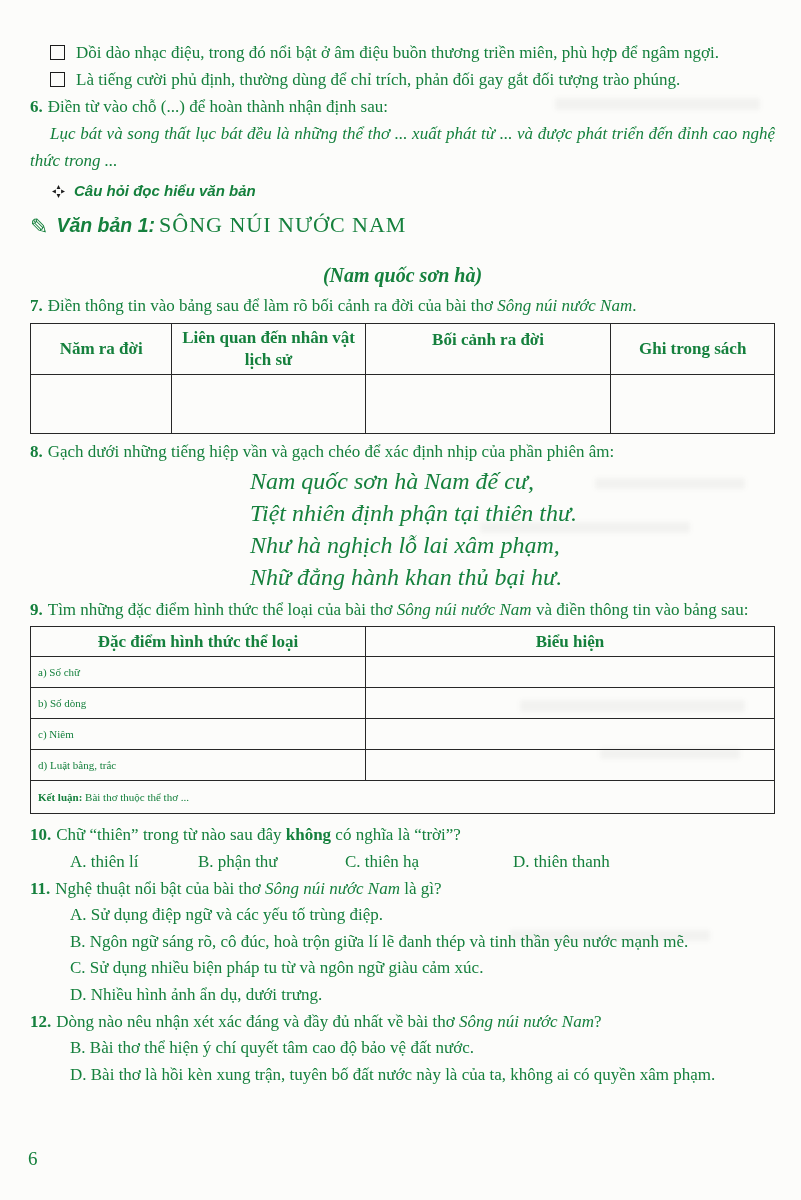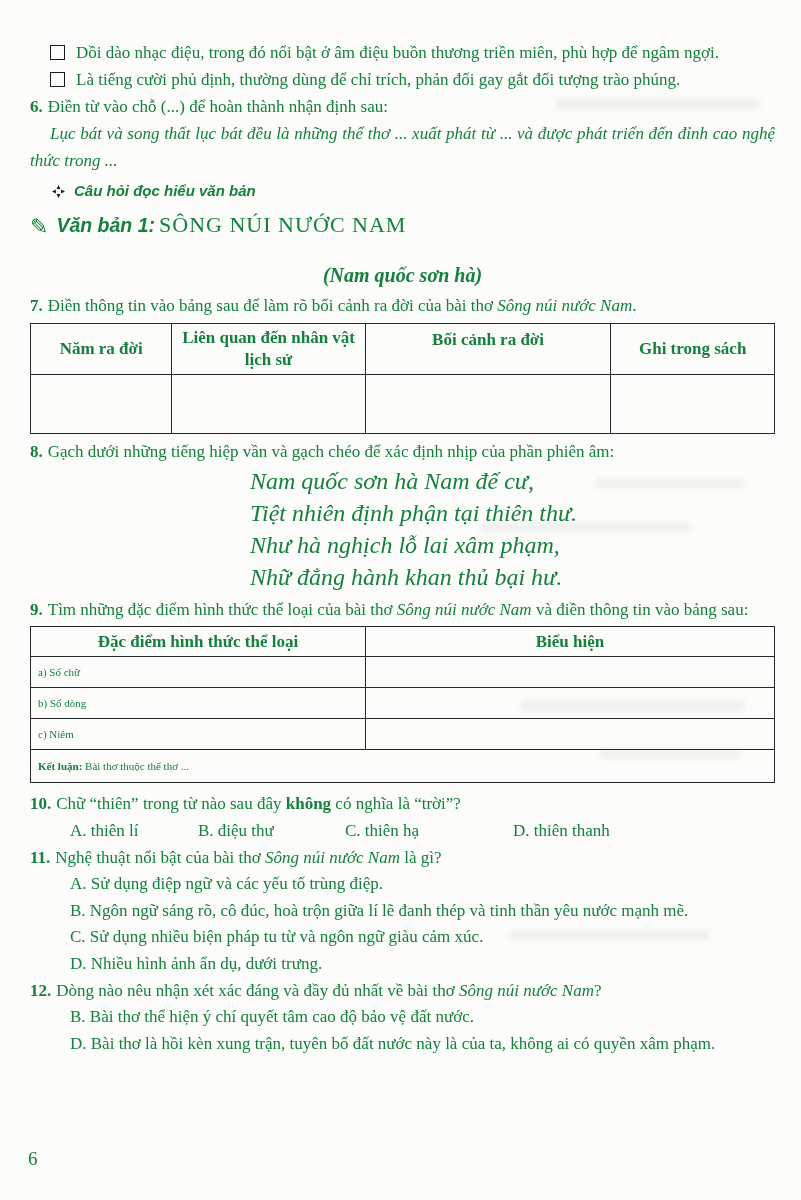--- a/index.html
+++ b/index.html
@@ -148,31 +148,35 @@
       </tr>
       <tr>
         <td class="lc">b) Số dòng</td>
         <td class="rc"></td>
       </tr>
       <tr>
         <td class="lc">c) Niêm</td>
         <td class="rc"></td>
       </tr>
       <tr>
+        <td class="lc">d) Luật bằng, trắc</td>
+        <td class="rc"></td>
+      </tr>
+      <tr>
         <td class="concl" colspan="2"><span class="bd">Kết luận:</span><span> Bài thơ thuộc thể thơ ...</span></td>
       </tr>
     </tbody>
       </table>
 
     <div class="q" style="margin-top:8px;">
       <span class="qnum">10.</span><span>Chữ “thiên” trong từ nào sau đây </span><span class="bd">không</span><span> có nghĩa là “trời”?</span>
     </div>
     <div class="optrow">
       <span>A. thiên lí</span>
-      <span>B. điệu thư</span>
+      <span>B. phận thư</span>
       <span>C. thiên hạ</span>
       <span>D. thiên thanh</span>
     </div>
 
     <div class="q">
       <span class="qnum">11.</span><span>Nghệ thuật nổi bật của bài thơ </span><span class="it">Sông núi nước Nam</span><span> là gì?</span>
     </div>
     <div class="opt">A. Sử dụng điệp ngữ và các yếu tố trùng điệp.</div>
     <div class="opt">B. Ngôn ngữ sáng rõ, cô đúc, hoà trộn giữa lí lẽ đanh thép và tinh thần yêu nước mạnh mẽ.</div>
     <div class="opt">C. Sử dụng nhiều biện pháp tu từ và ngôn ngữ giàu cảm xúc.</div>

